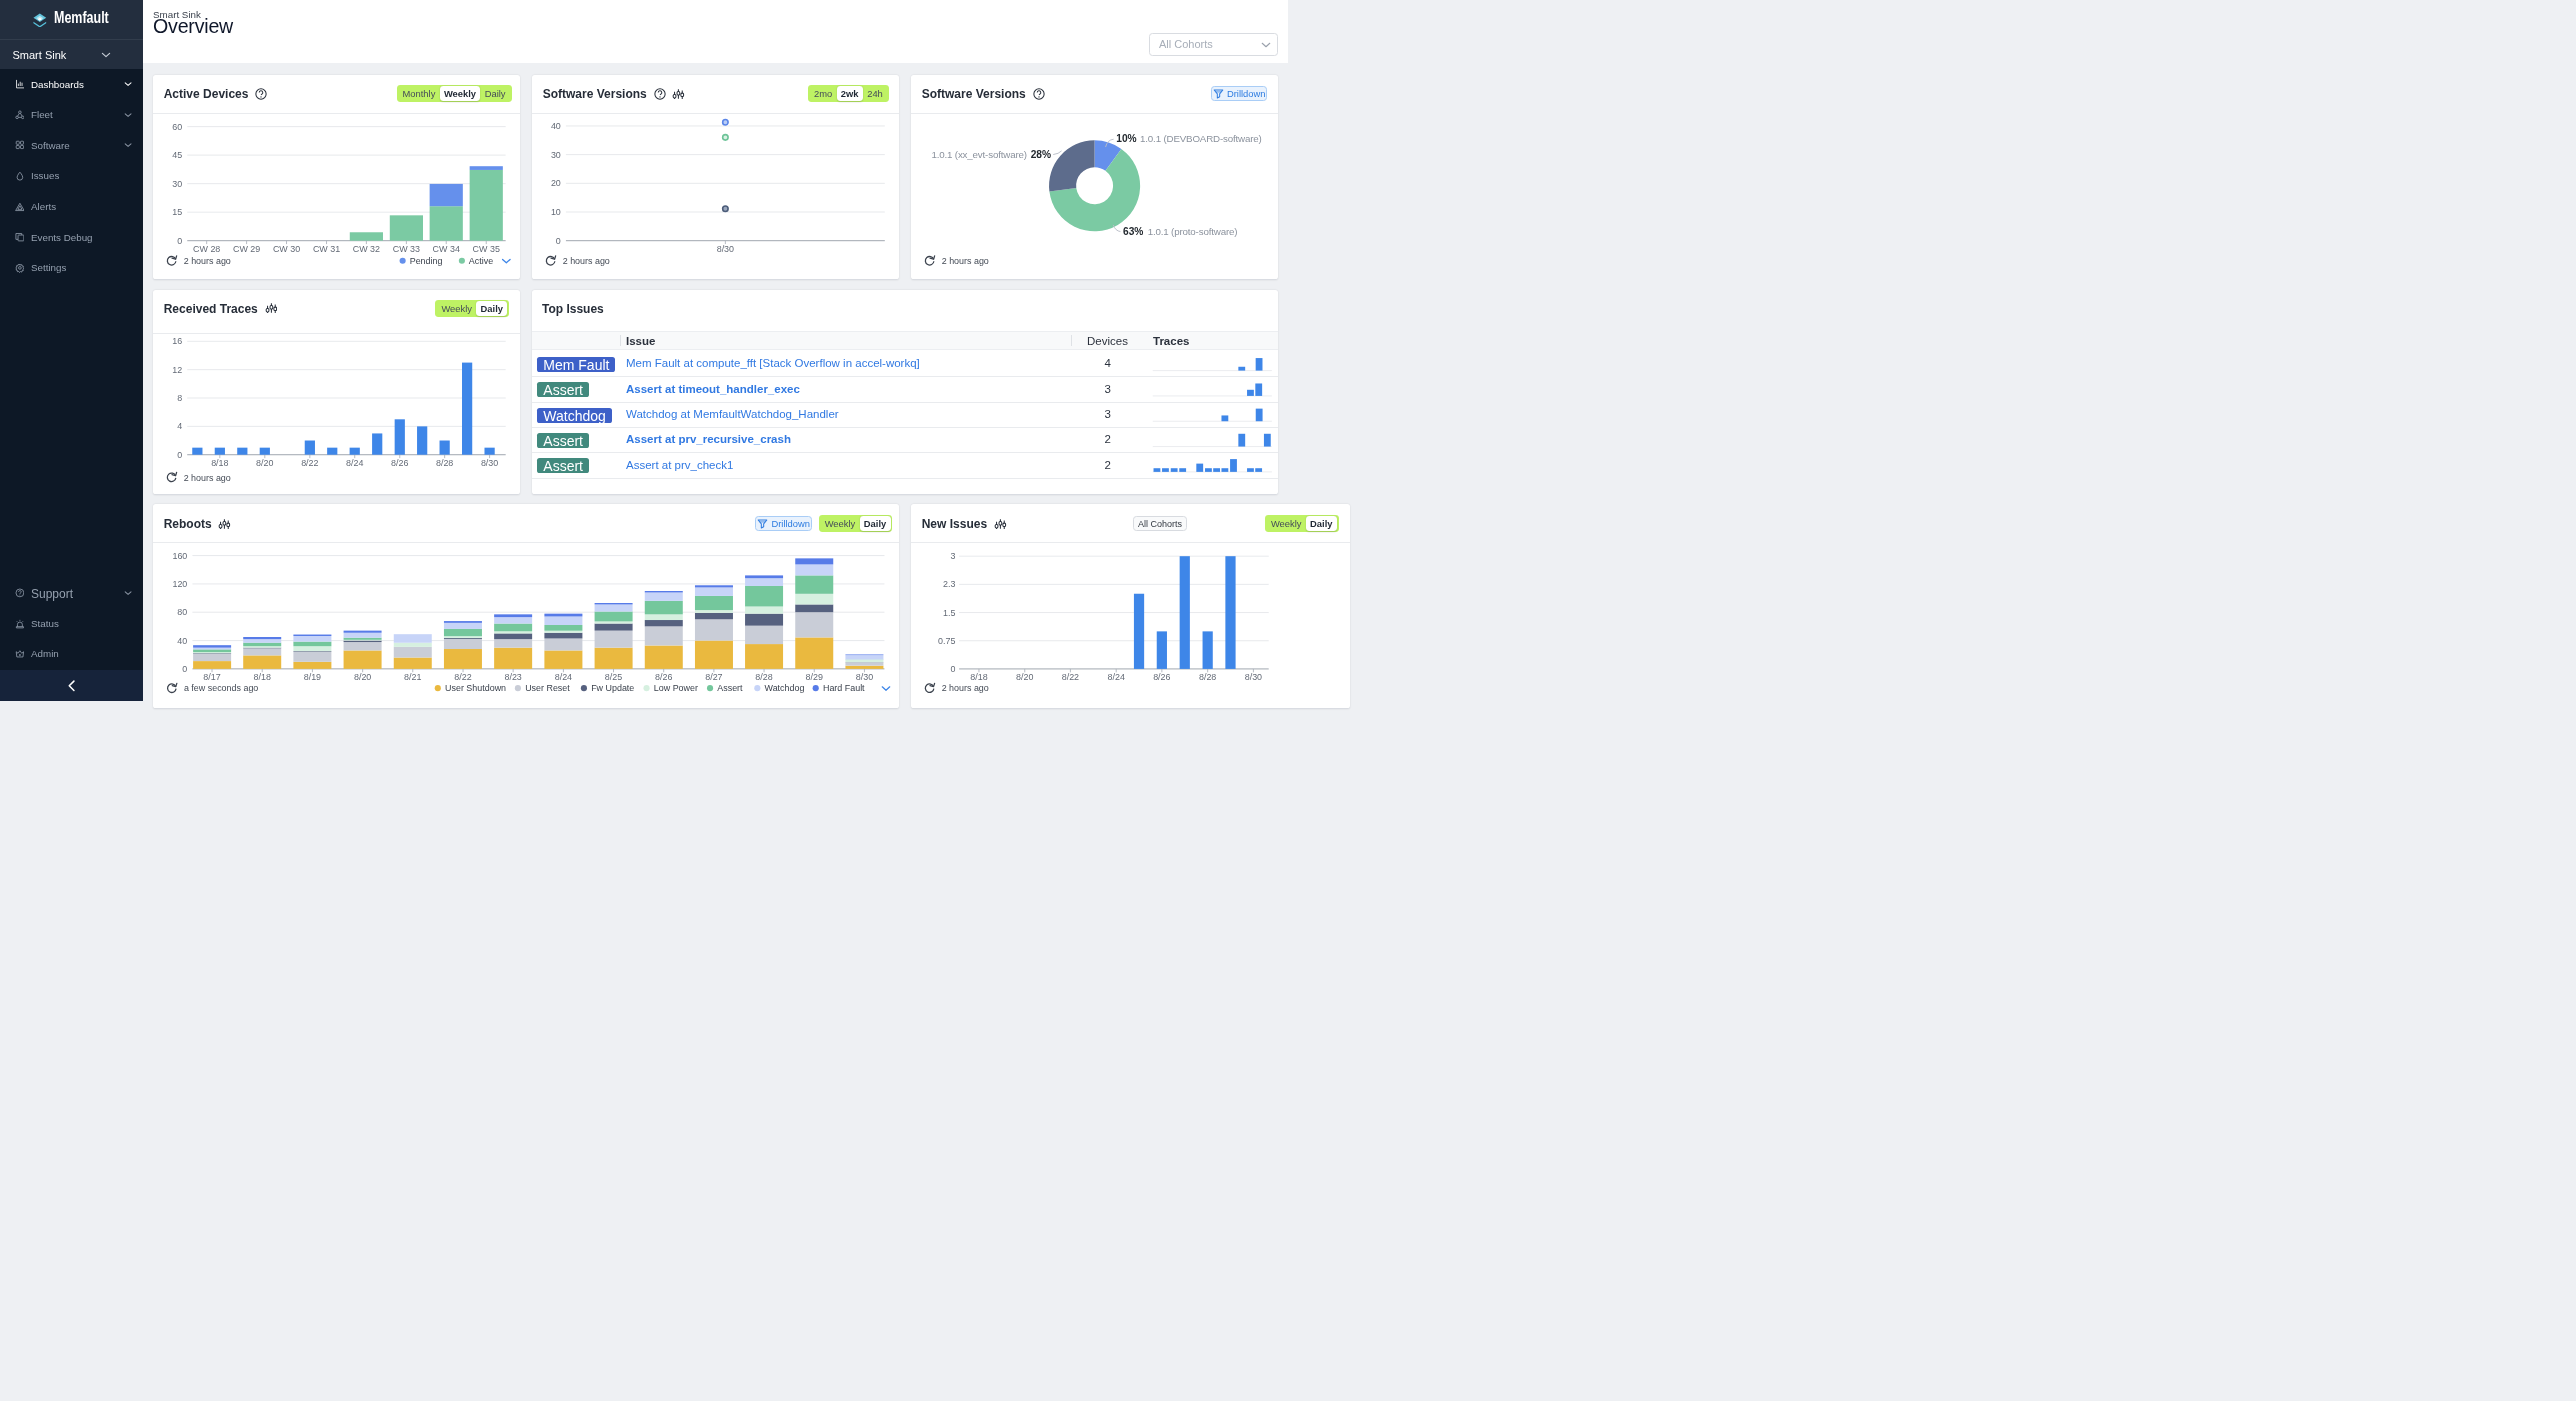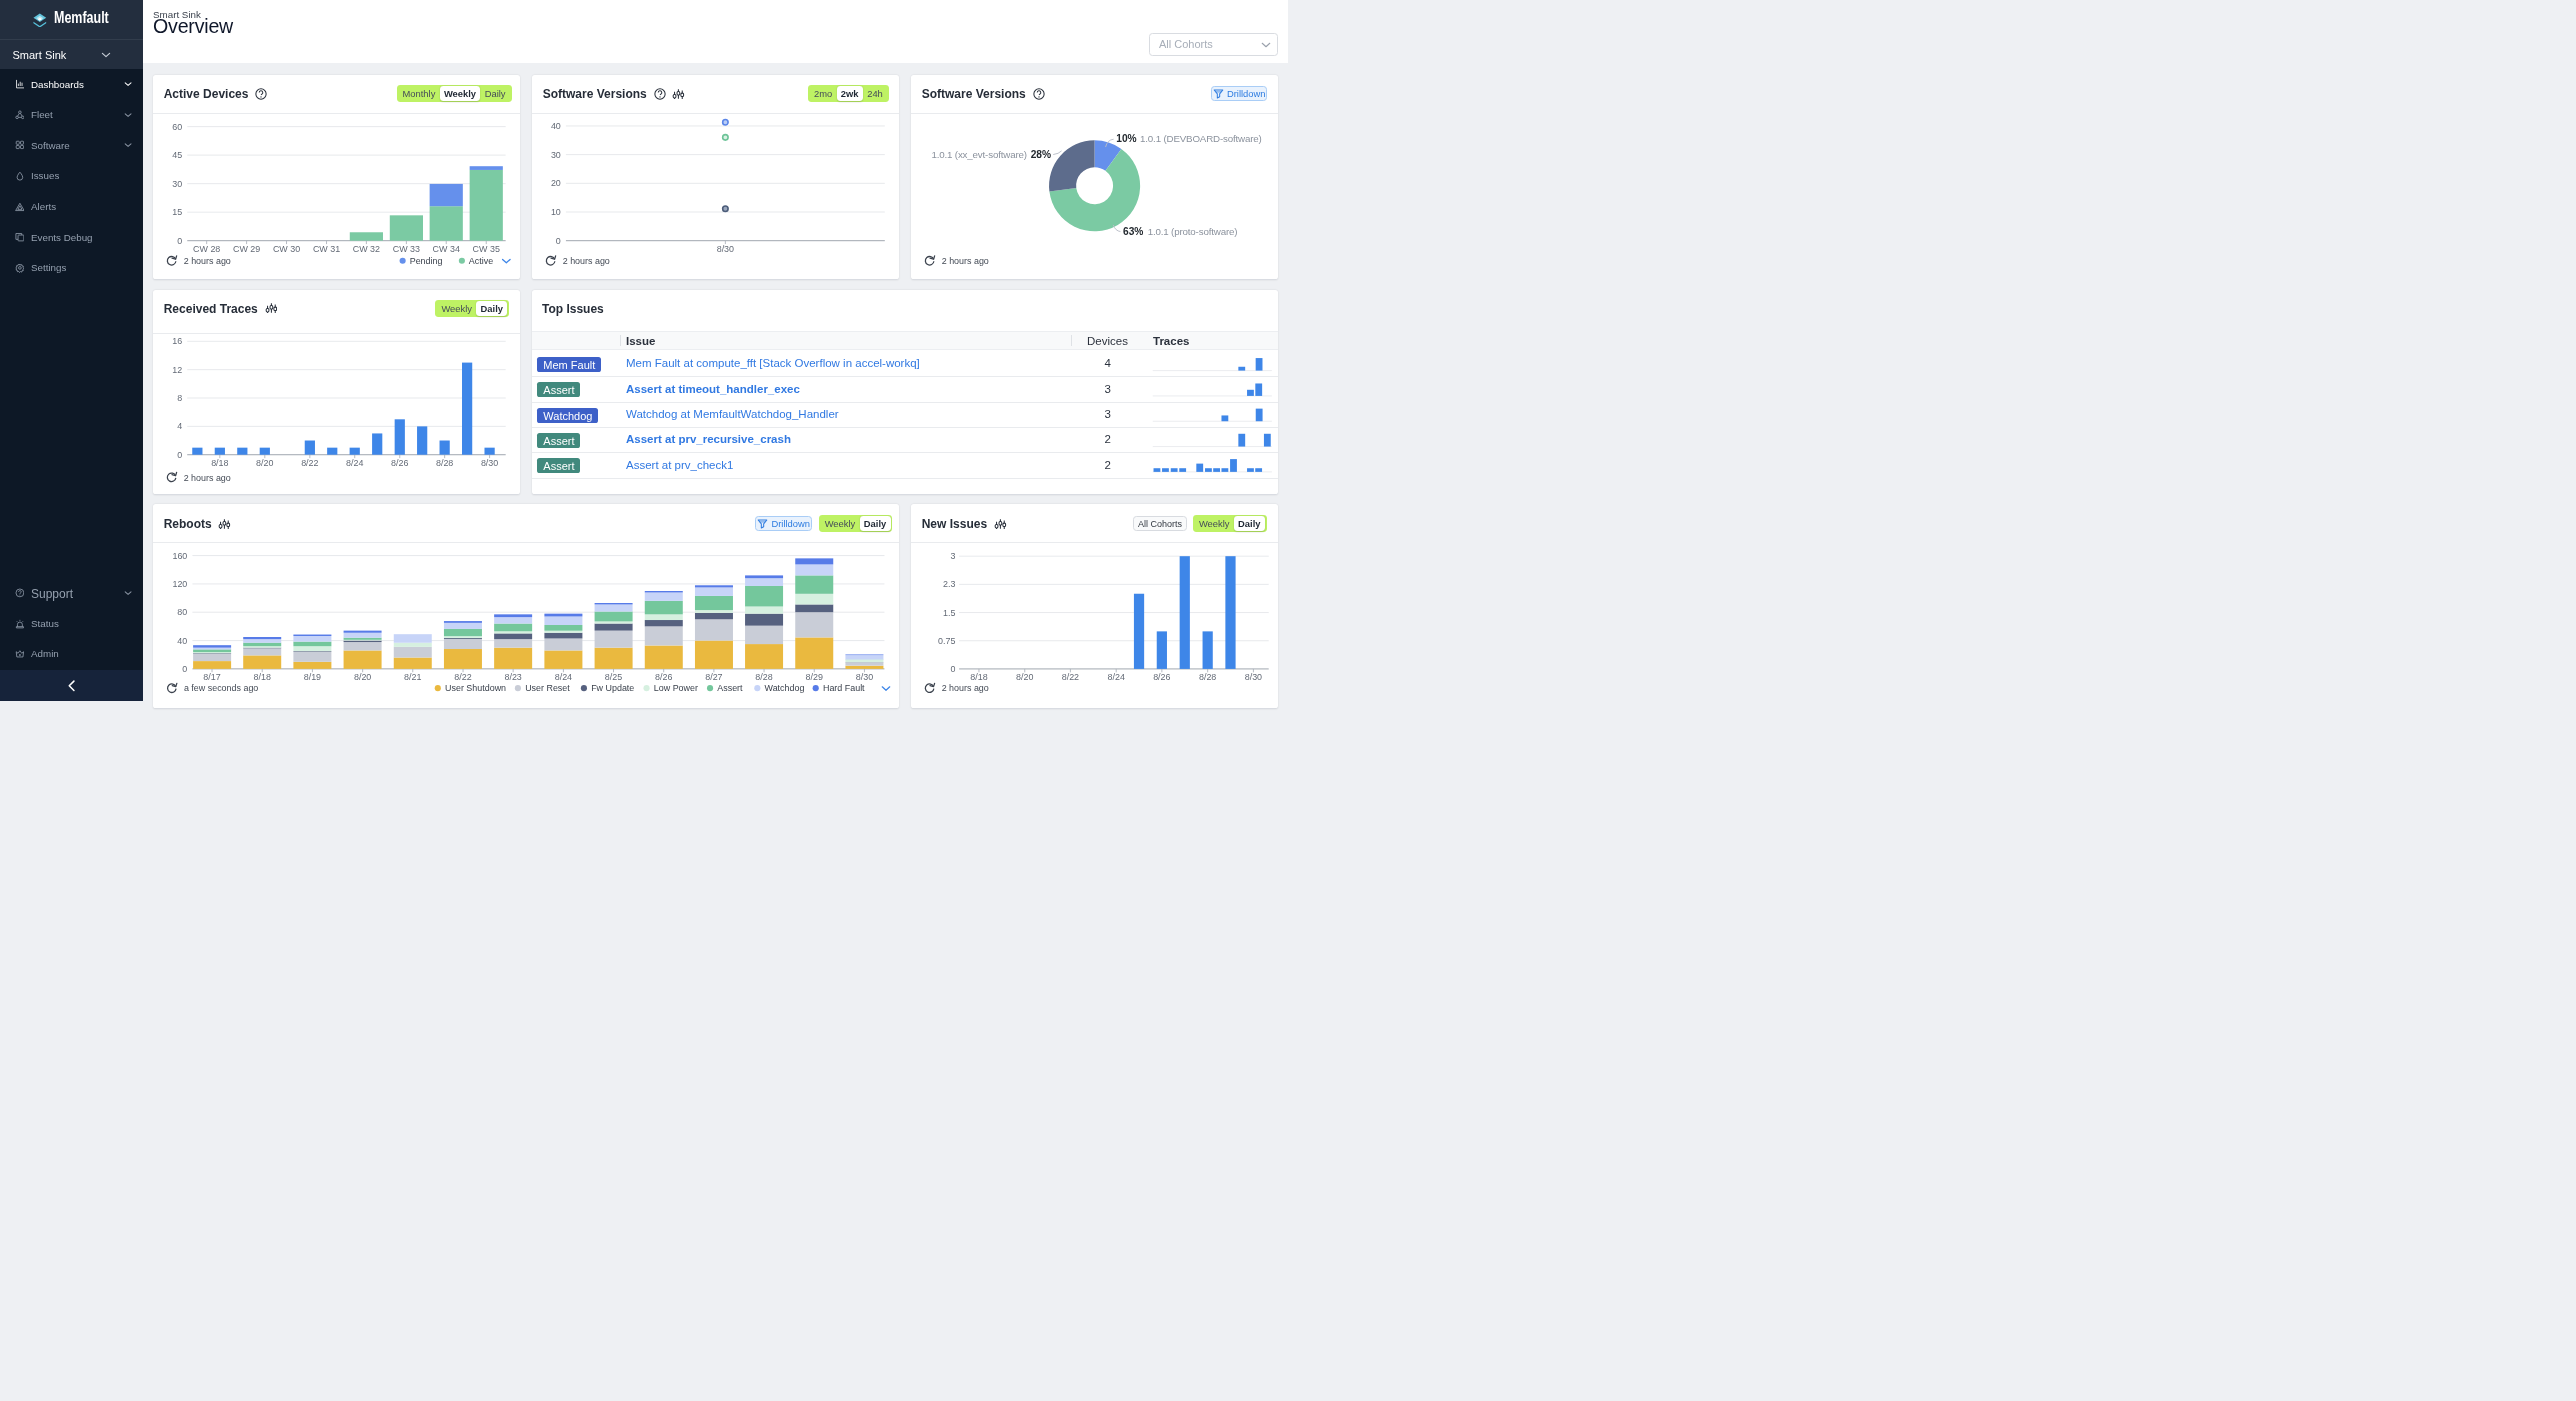--- a/index.html
+++ b/index.html
@@ -4,21 +4,21 @@
 html,body{width:1288px;height:701px;overflow:hidden;font-family:"Liberation Sans",sans-serif;background:#eef0f3}
 .abs{position:absolute}
 .card{position:absolute;background:#fff;border-radius:2.6px;box-shadow:0 0.9px 1.7px rgba(20,30,50,.08),0 0.9px 2.6px rgba(20,30,50,.05)}
 .ctitle{position:absolute;font-size:12px;font-weight:700;color:#262d38;white-space:nowrap;display:flex;align-items:center;gap:6.8px}
 .cdiv{position:absolute;left:0;right:0;height:0.9px;background:#e9ebee}
 .seg{position:absolute;display:flex;align-items:center;background:#bef264;border-radius:3.4px;padding:1.7px;font-size:9.4px;color:#454c59;height:17px}
 .seg span{padding:0.9px 4.3px;line-height:13.6px;border-radius:3.4px;white-space:nowrap}
 .seg .on{background:#fff;color:#1f2733;font-weight:700;box-shadow:0 0.9px 1.7px rgba(0,0,0,.18)}
 .btnb{position:absolute;display:flex;align-items:center;justify-content:center;gap:3.4px;background:#e9f2fd;border:0.9px solid #a9cdf6;border-radius:3.4px;color:#2e7ce0;font-size:9.4px;height:15.3px}
 .btnw{position:absolute;display:flex;align-items:center;justify-content:center;background:#f9fafb;border:0.9px solid #d8dbe0;border-radius:3.4px;color:#30363f;font-size:9.4px;height:15.3px}
-.badge{position:absolute;color:#fff;font-size:11px;border-radius:2.6px;display:flex;align-items:center;justify-content:center;height:15px;padding:0 6px}
+.badge{position:absolute;color:#fff;font-size:14px;border-radius:2.6px;display:flex;align-items:center;justify-content:center;height:15px;padding:0 6px}
 .lnk{position:absolute;font-size:11.5px;color:#3179e2;white-space:nowrap}
 .num{position:absolute;font-size:11.5px;color:#2b323e;text-align:center;width:25.6px}
 </style></head><body>
 <div class="abs" style="left:0;top:0;width:143px;height:701px;background:#0d1826">
     <div class="abs" style="left:0;top:0;width:143px;height:69px;background:#232e3e"></div>
     <div class="abs" style="left:0;top:39px;width:143px;height:0.9px;background:#323d4c"></div>
     <svg class="abs" style="left:33px;top:12.8px" width="13.6" height="14.5" viewBox="0 0 16 17">
 <path d="M8 0.5 L15.5 5.5 L8 10.5 L0.5 5.5 Z" fill="#63c4dc"></path>
 <path d="M8 3.2 L12.2 6 L8 8.8 L3.8 6 Z" fill="#b9e4ee"></path>
 <path d="M8 5.6 L10.6 7.3 L8 9 L5.4 7.3 Z" fill="#ffffff"></path>
@@ -556,21 +556,21 @@
       <text x="587.5" y="175.3" font-family="Liberation Sans, sans-serif" font-size="10.5" fill="#3a414c" text-anchor="start" font-weight="normal">Low Power</text>
       <circle cx="653.5" cy="171.5" r="3.6" fill="#74c79c"></circle>
       <text x="662.0" y="175.3" font-family="Liberation Sans, sans-serif" font-size="10.5" fill="#3a414c" text-anchor="start" font-weight="normal">Assert</text>
       <circle cx="709.0" cy="171.5" r="3.6" fill="#c7d4f8"></circle>
       <text x="717.5" y="175.3" font-family="Liberation Sans, sans-serif" font-size="10.5" fill="#3a414c" text-anchor="start" font-weight="normal">Watchdog</text>
       <circle cx="777.5" cy="171.5" r="3.6" fill="#577be8"></circle>
       <text x="786.0" y="175.3" font-family="Liberation Sans, sans-serif" font-size="10.5" fill="#3a414c" text-anchor="start" font-weight="normal">Hard Fault</text>
       <path d="M 855.6 170.0 L 860 174.0 L 864.4 170.0" stroke="#3e86e8" stroke-width="1.5" fill="none" stroke-linecap="round" stroke-linejoin="round"></path>
     </svg>
   </div>
-<div class="card" style="left:911px;top:504px;width:367px;height:204px;overflow:hidden">
+<div class="card" style="left:911px;top:504px;width:439px;height:204px;overflow:hidden">
     <div class="ctitle" style="left:10.7px;top:13.3px">New Issues <svg width="12.8" height="12.8" viewBox="0 0 15 15" style="flex:none">
         <g stroke="#262d38" stroke-width="1.2" fill="none">
           <line x1="3" y1="4.5" x2="3" y2="13"></line>
           <rect x="1.4" y="7.6" width="3.2" height="4" rx="1.3" fill="#fff"></rect>
           <line x1="7.5" y1="1.5" x2="7.5" y2="12.5"></line>
           <rect x="5.9" y="4.2" width="3.2" height="4" rx="1.3" fill="#fff"></rect>
           <line x1="12" y1="3" x2="12" y2="13"></line>
           <rect x="10.4" y="6" width="3.2" height="4" rx="1.3" fill="#fff"></rect>
         </g>
       </svg></div>

